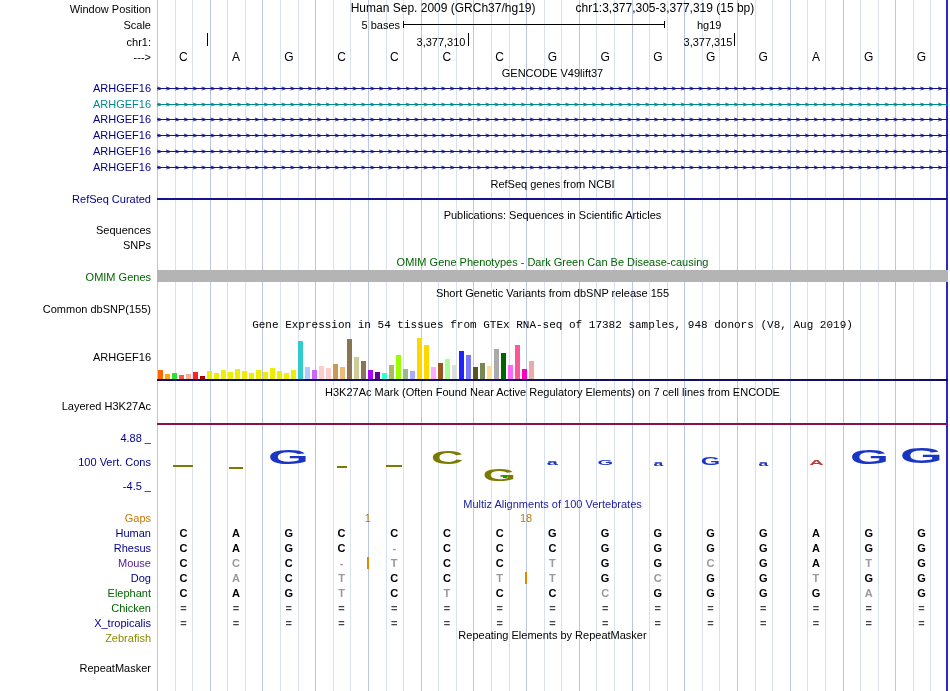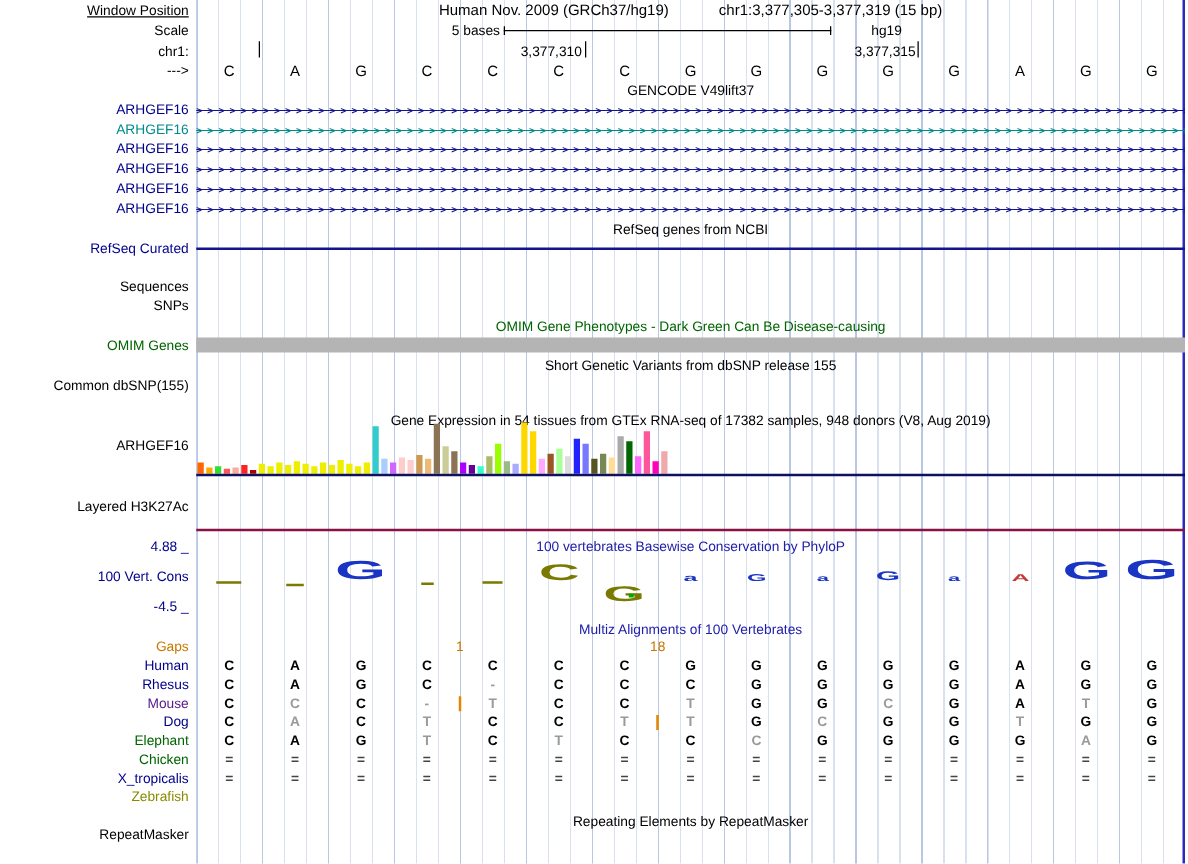--- a/index.html
+++ b/index.html
@@ -33,21 +33,21 @@
   .consL { position:absolute; left:0; width:100%; text-align:center; font-weight:bold; line-height:1; }
   .gtexBars { position:absolute; left:1px; top:338px; height:41px; display:flex; align-items:flex-end; gap:2px; }
   .gtexBars div { width:5px; }
   .rightEdge { position:absolute; right:0; top:0; width:2px; height:100%; background:#2a2ac0; }
 </style>
 </head>
 <body>
 
 <div class="browser">
   <div class="labels" id="labels">
-      <div class="lbl" style="top: 3px; text-decoration: underline;">Window Position</div>
+      <div class="lbl" style="top: 3px;">Window Position</div>
       <div class="lbl" style="top: 19px;">Scale</div>
       <div class="lbl" style="top: 36px;">chr1:</div>
       <div class="lbl" style="top: 51px;">---&gt;</div>
       <div class="lbl" style="top: 82px; color: rgb(0, 0, 139);">ARHGEF16</div>
       <div class="lbl" style="top: 98px; color: rgb(0, 139, 139);">ARHGEF16</div>
       <div class="lbl" style="top: 113px; color: rgb(0, 0, 139);">ARHGEF16</div>
       <div class="lbl" style="top: 129px; color: rgb(0, 0, 139);">ARHGEF16</div>
       <div class="lbl" style="top: 145px; color: rgb(0, 0, 139);">ARHGEF16</div>
       <div class="lbl" style="top: 161px; color: rgb(0, 0, 139);">ARHGEF16</div>
       <div class="lbl" style="top: 193px; color: rgb(0, 0, 139);">RefSeq Curated</div>
@@ -66,36 +66,37 @@
       <div class="lbl" style="top: 557px; color: rgb(85, 26, 139);">Mouse</div>
       <div class="lbl" style="top: 572px; color: rgb(0, 0, 139);">Dog</div>
       <div class="lbl" style="top: 587px; color: rgb(0, 100, 0);">Elephant</div>
       <div class="lbl" style="top: 602px; color: rgb(0, 100, 0);">Chicken</div>
       <div class="lbl" style="top: 617px; color: rgb(0, 0, 139);">X_tropicalis</div>
       <div class="lbl" style="top: 632px; color: rgb(139, 139, 0); text-align: center;">Zebrafish</div>
       <div class="lbl" style="top: 662px;">RepeatMasker</div>
     </div>
   <div class="content" id="content">
     <div class="title hdr" style="top:2px">
-      <span>Human Nov. 2009 (GRCh37/hg19)</span><span>chr1:3,377,305-3,377,319 (15 bp)</span>
+      <span>Human Sep. 2009 (GRCh37/hg19)</span><span>chr1:3,377,305-3,377,319 (15 bp)</span>
     </div>
     <div class="abs" style="top:19px;left:0;width:243px;text-align:right">5 bases</div>
     <div class="hline" style="top:24px;left:246px;width:262px;height:1px"></div>
     <div class="vtick" style="top:21px;left:246px;height:7px"></div>
     <div class="vtick" style="top:21px;left:507px;height:7px"></div>
     <div class="abs" style="top:19px;left:540px">hg19</div>
     <div class="rightEdge"></div>
   <div class="title" style="top: 67px;">GENCODE V49lift37</div>
       <div class="title" style="top: 178px;">RefSeq genes from NCBI</div>
+      <div class="title" style="top: 209px;">Publications: Sequences in Scientific Articles</div>
       <div class="title" style="top: 256px; color: rgb(0, 100, 0);">OMIM Gene Phenotypes - Dark Green Can Be Disease-causing</div>
       <div class="title" style="top: 287px;">Short Genetic Variants from dbSNP release 155</div>
-      <div class="title" style="top: 331px;">Gene Expression in 54 tissues from GTEx RNA-seq of 17382 samples, 948 donors (V8, Aug 2019)</div>
-      <div class="title" style="top: 432px; color: rgb(32, 32, 170);">100 vertebrates Basewise Conservation by PhyloP</div>
+      <div class="title" style="top: 319px; font-family: Liberation Mono, monospace;">Gene Expression in 54 tissues from GTEx RNA-seq of 17382 samples, 948 donors (V8, Aug 2019)</div>
+      <div class="title" style="top: 386px;">H3K27Ac Mark (Often Found Near Active Regulatory Elements) on 7 cell lines from ENCODE</div>
       <div class="title" style="top: 498px; color: rgb(32, 32, 170);">Multiz Alignments of 100 Vertebrates</div>
-      <div class="title" style="top: 652px;">Repeating Elements by RepeatMasker</div>
+      <div class="title" style="top: 629px;">Repeating Elements by RepeatMasker</div>
       <div class="abs" style="top: 36px; left: 239px; width: 90px; text-align: center;">3,377,310</div>
       <div class="abs" style="top: 36px; left: 506px; width: 90px; text-align: center;">3,377,315</div>
       <div class="vtick" style="top: 33px; left: 50px; height: 13px;"></div>
       <div class="vtick" style="top: 33px; left: 311px; height: 13px;"></div>
       <div class="vtick" style="top: 33px; left: 577px; height: 13px;"></div>
       <div class="baseRow ref" style="top: 50px;">
         <span>C</span>
         <span>A</span>
         <span>G</span>
         <span>C</span>

